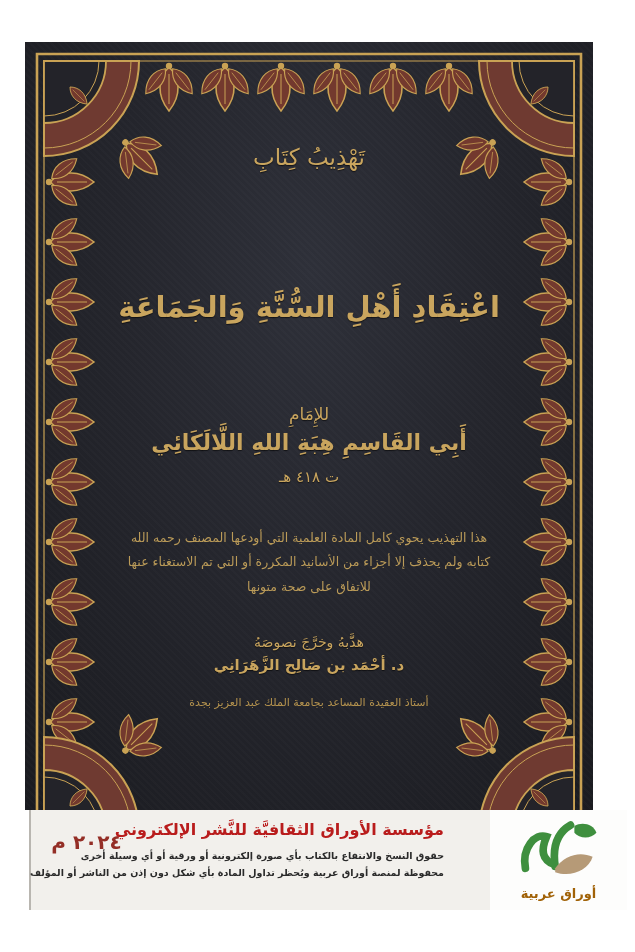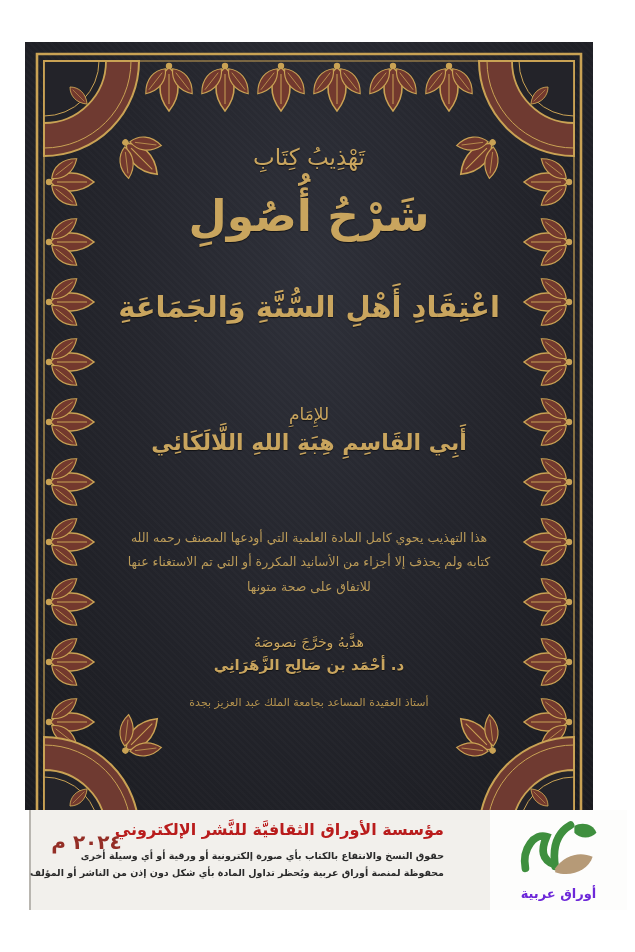--- a/index.html
+++ b/index.html
@@ -57,21 +57,21 @@
   .copy{
     font-size:9.5px;font-weight:600;color:#2a2a2a;line-height:1.75;white-space:nowrap;
   }
 
   
   .logo-zone{
     position:absolute;left:490px;top:810px;width:137px;height:100px;background:#fdfdfc;
     display:flex;flex-direction:column;align-items:center;justify-content:center;
   }
   .logo-text{
-    margin-top:2px;font-size:13px;font-weight:bold;color:#6d28d9;direction:rtl;
+    margin-top:2px;font-size:13px;font-weight:bold;color:#a16207;direction:rtl;
   }
 </style>
 </head>
 <body>
 
 <div class="page">
 
   <div class="cover">
 
     <svg class="frame" width="568" height="768" viewBox="0 0 568 768" xmlns="http://www.w3.org/2000/svg">
@@ -129,24 +129,24 @@
       <use href="#cluster" transform="translate(546,680) rotate(90)"></use>
 
       <use href="#fan" transform="translate(19,19)"></use>
       <use href="#fan" transform="translate(549,19) scale(-1,1)"></use>
       <use href="#fan" transform="translate(19,790) scale(1,-1)"></use>
       <use href="#fan" transform="translate(549,790) scale(-1,-1)"></use>
     </svg>
 
     <div class="cover-content">
       <div class="series-title gold">تَهْذِيبُ كِتَابِ</div>
-      <div class="main-title-1 gold">شَرْحُ أُصُولِ</div>
       <div class="main-title-2 gold">اعْتِقَادِ أَهْلِ السُّنَّةِ وَالجَمَاعَةِ</div>
       <div class="byline-prefix gold">للإِمَامِ</div>
       <div class="author-name gold">أَبِي القَاسِمِ هِبَةِ اللهِ اللَّالَكَائِي</div>
+      <div class="author-death gold">ت ٤١٨ هـ</div>
       <div class="desc">
         <div>هذا التهذيب يحوي كامل المادة العلمية التي أودعها المصنف رحمه الله</div>
         <div>كتابه ولم يحذف إلا أجزاء من الأسانيد المكررة أو التي تم الاستغناء عنها</div>
         <div>للاتفاق على صحة متونها</div>
       </div>
       <div class="editor-prefix gold">هذَّبهُ وخرَّجَ نصوصَهُ</div>
       <div class="editor-name gold">د. أحْمَد بن صَالِح الزَّهَرَانِي</div>
       <div class="editor-affiliation">أستاذ العقيدة المساعد بجامعة الملك عبد العزيز بجدة</div>
     </div>
   </div>

